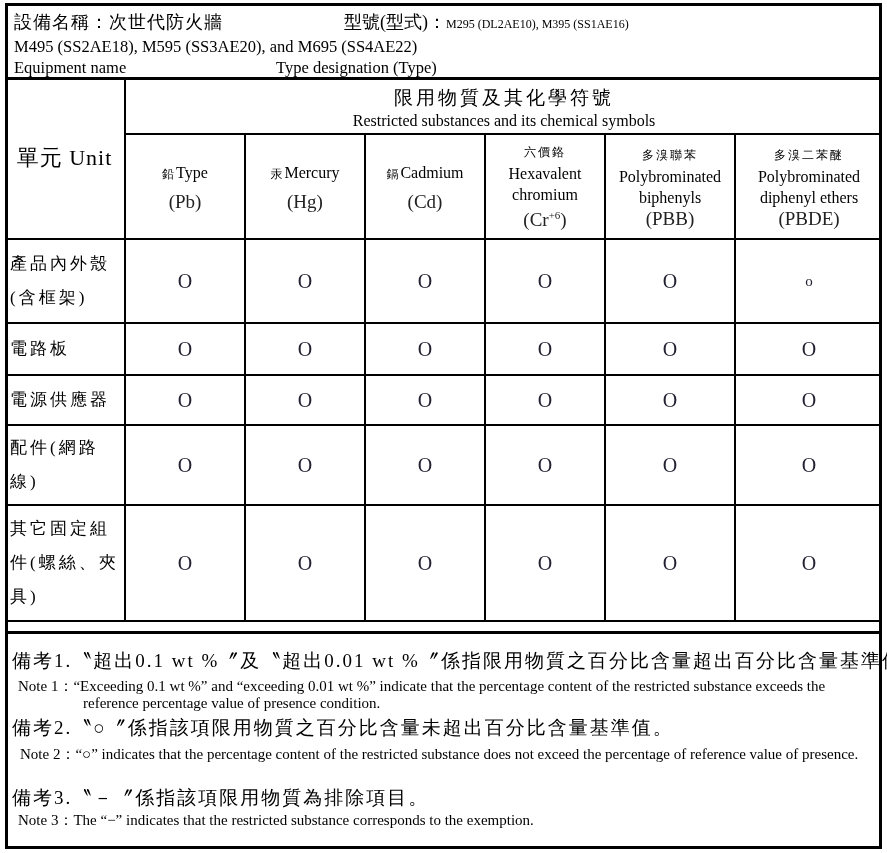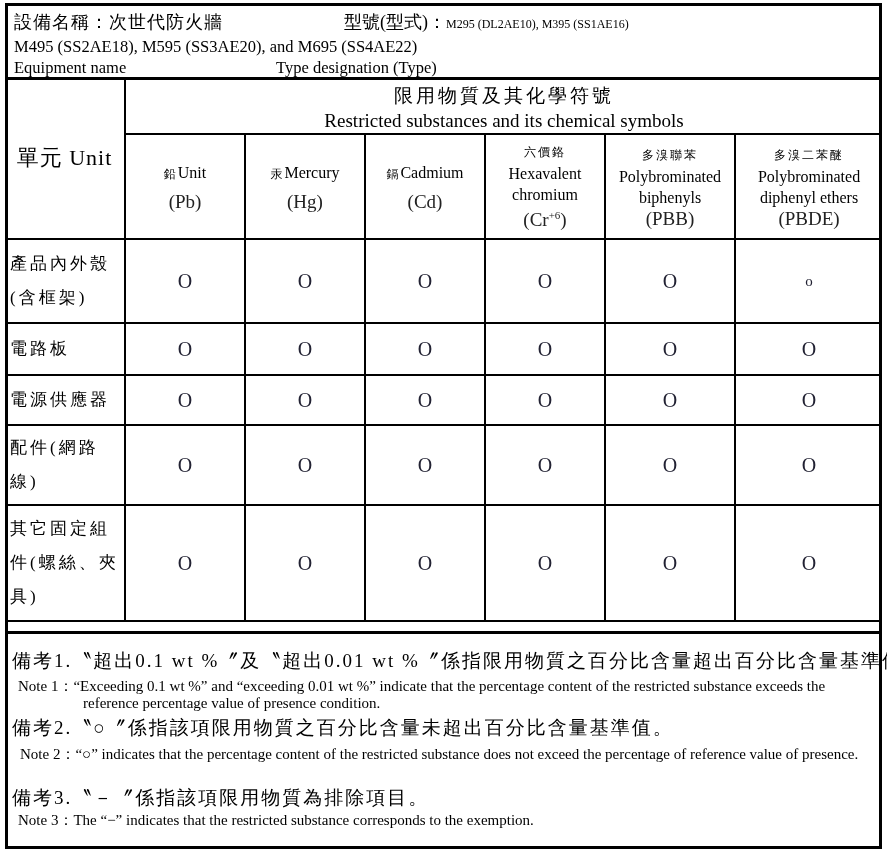--- a/index.html
+++ b/index.html
@@ -17,21 +17,21 @@
   .hdr .l3b { position:absolute; left:268px; top:52px; font-size:16.5px; white-space:nowrap; }
   .hline { position:absolute; left:5px; width:877px; height:3px; background:#000; }
   
   table.rohs { position:absolute; left:5px; top:79px; width:877px; border-collapse:collapse; table-layout:fixed; }
   table.rohs td, table.rohs th { border:2px solid #000; padding:0; font-weight:normal; text-align:center; vertical-align:middle; }
   table.rohs tr:first-child th { border-top:none;text-align:center; }
   table.rohs th:first-child, table.rohs td:first-child { border-left:none; }
   table.rohs th:last-child, table.rohs td:last-child { border-right:none; }
   .group-head { height:54px; }
   .group-head .zh { font-size:19px; letter-spacing:3px; display:block; margin-top:2px; }
-  .group-head .en { font-size:19px; display:block; margin-top:1px; }
+  .group-head .en { font-size:16px; display:block; margin-top:1px; }
   .col-head { height:103px; font-size:16px; line-height:21px; }
   .col-head .zh { font-size:12px; letter-spacing:2px; }
   .col-head .sym { font-size:19px; display:block; color:#222; }
   .unit-head { font-size:22px; vertical-align:top !important; padding-top:64px !important; letter-spacing:1px; }
   .row-label { text-align:left !important; font-size:17px; letter-spacing:3px; line-height:34px; padding-left:5px !important; }
   .mark { font-size:20px; color:#223; }
   .mark.small { font-size:15px; }
   
   .notes { position:absolute; left:8px; top:635px; width:871px; }
   .n-zh { position:absolute; left:4px; font-size:19px; letter-spacing:2px; white-space:nowrap; }
@@ -68,21 +68,21 @@
   <tbody>
       <tr>
     <th rowspan="2" class="unit-head">單元 Unit</th>
     <th colspan="6" class="group-head">
       <span class="zh">限用物質及其化學符號</span>
       <span class="en">Restricted substances and its chemical symbols</span>
     </th>
   </tr>
   <tr>
     <th class="col-head">
-      <span class="zh">鉛</span><span>Unit</span>
+      <span class="zh">鉛</span><span>Type</span>
       <span class="sym" style="margin-top:6px">(Pb)</span>
     </th>
     <th class="col-head">
       <span class="zh">汞</span><span>Mercury</span>
       <span class="sym" style="margin-top:6px">(Hg)</span>
     </th>
     <th class="col-head">
       <span class="zh">鎘</span><span>Cadmium</span>
       <span class="sym" style="margin-top:6px">(Cd)</span>
     </th>

